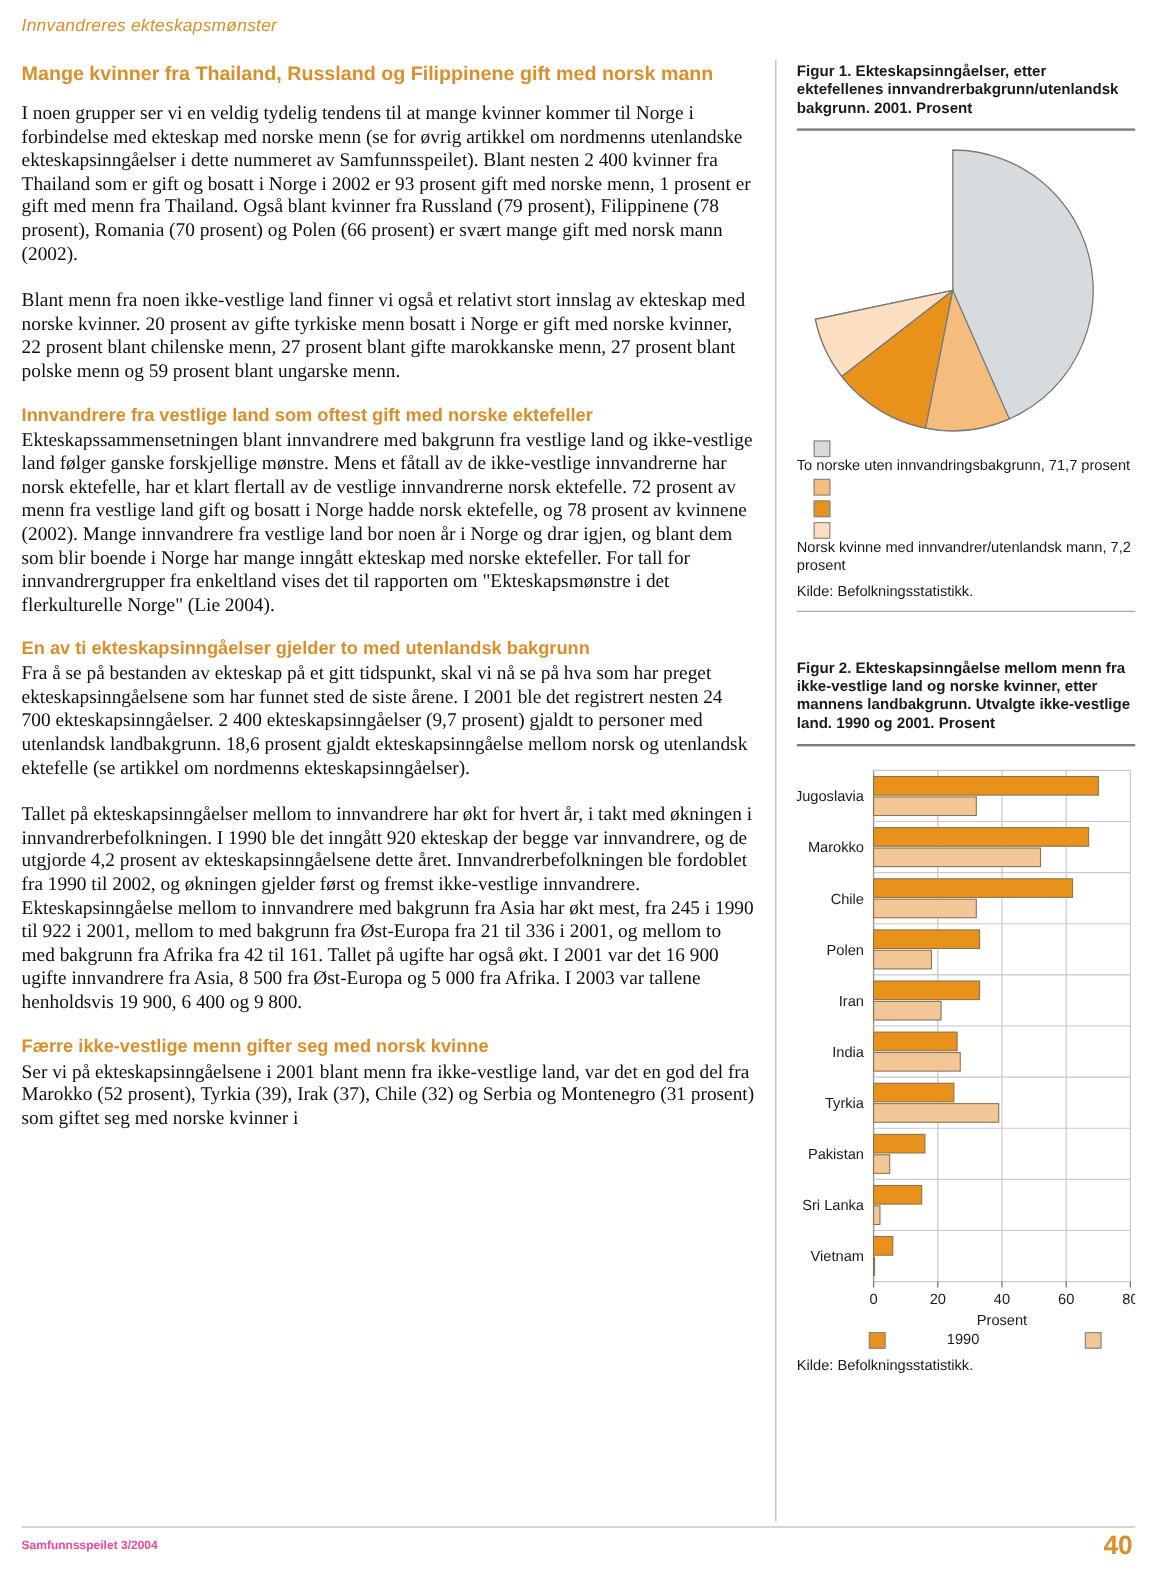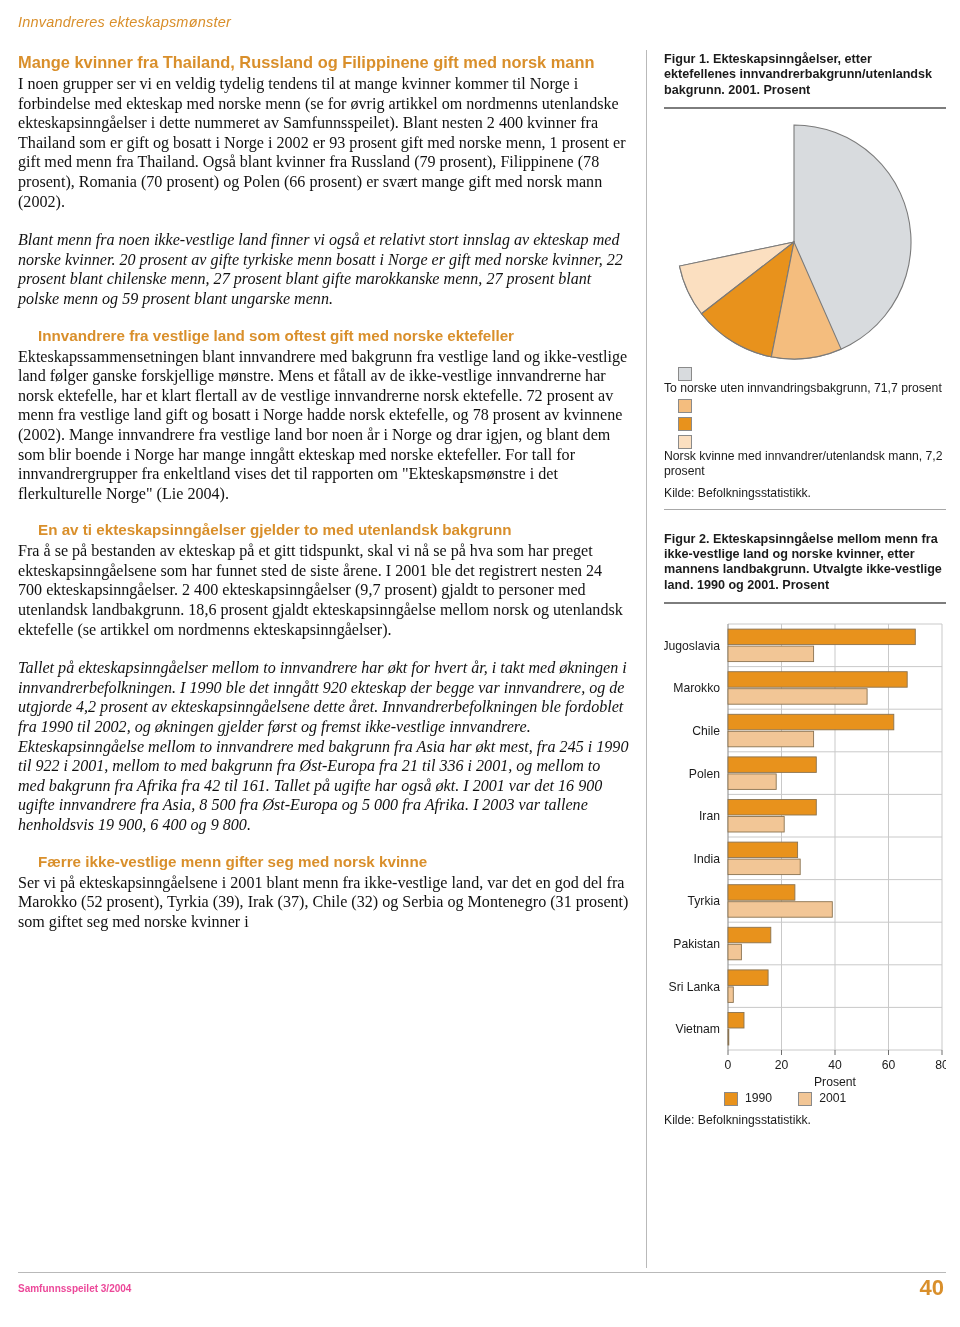--- a/index.html
+++ b/index.html
@@ -44,41 +44,40 @@
     background: #b9b9b9;
   }
 
   
   h2.art-head {
     font-family: "Liberation Sans", sans-serif;
     font-weight: bold;
     font-size: 16.4px;
     line-height: 21px;
     color: #d98f2b;
-    margin-bottom: 1px;
+    margin-bottom: 12px;
   }
   h3.sub-head {
     font-family: "Liberation Sans", sans-serif;
     font-weight: bold;
     font-size: 15.2px;
     line-height: 20px;
     color: #d98f2b;
     margin-top: 17px;
     margin-bottom: 1px;
-    margin-left: 20px;
   }
   p.body {
     font-family: "Liberation Serif", serif;
     font-size: 16.1px;
     line-height: 19.6px;
     color: #111111;
     text-align: left;
     margin-bottom: 0;
   }
-  p.gap { margin-top: 19px; font-style: italic; }
+  p.gap { margin-top: 19px; }
 
   
   .fig-title {
     font-family: "Liberation Sans", sans-serif;
     font-weight: bold;
     font-size: 12.6px;
     line-height: 15.3px;
     color: #1b1b1b;
   }
   .fig-rule {
@@ -132,20 +131,21 @@
     width: 282px;
     height: 470px;
     margin-top: 14px;
   }
   .bar-svg { position: absolute; left: 0; top: 0; }
   .barlegend {
     display: flex;
     align-items: center;
     margin-top: 3px;
     padding-left: 60px;
+    gap: 44px;
   }
   .barlegend .swatch { margin-left: 0; margin-right: 7px; }
   .barlegend .sp { width: 26px; }
   .barlegend span.lbl {
     font-family: "Liberation Sans", sans-serif;
     font-size: 12.2px;
     color: #1b1b1b;
   }
 
   
@@ -224,21 +224,21 @@
           </div>
           <div class="legend-row">
             <span class="swatch" style="background: rgb(251, 223, 192);"></span>
             <span class="legend-text">Norsk kvinne med innvandrer/utenlandsk mann, 7,2 prosent</span>
           </div>
         </div>
       <div class="source">Kilde: Befolkningsstatistikk.</div>
       <div class="fig-rule thin"></div>
     </div>
 
-    <div style="margin-top:22px;">
+    <div style="margin-top:40px;">
       <div class="fig-title">Figur 2. Ekteskapsinngåelse mellom menn fra ikke-vestlige land og norske kvinner, etter mannens landbakgrunn. Utvalgte ikke-vestlige land. 1990 og 2001. Prosent</div>
       <div class="fig-rule"></div>
 
       <div class="bar-wrap">
         <svg class="bar-svg" width="282" height="470" viewBox="0 0 282 470">
           <g id="bar-grid">
               <line x1="64" y1="6.0" x2="278" y2="6.0" stroke="#c9c9c9" stroke-width="1.1"></line>
               <line x1="64" y1="48.6" x2="278" y2="48.6" stroke="#c9c9c9" stroke-width="1"></line>
               <line x1="64" y1="91.2" x2="278" y2="91.2" stroke="#c9c9c9" stroke-width="1"></line>
               <line x1="64" y1="133.8" x2="278" y2="133.8" stroke="#c9c9c9" stroke-width="1"></line>

